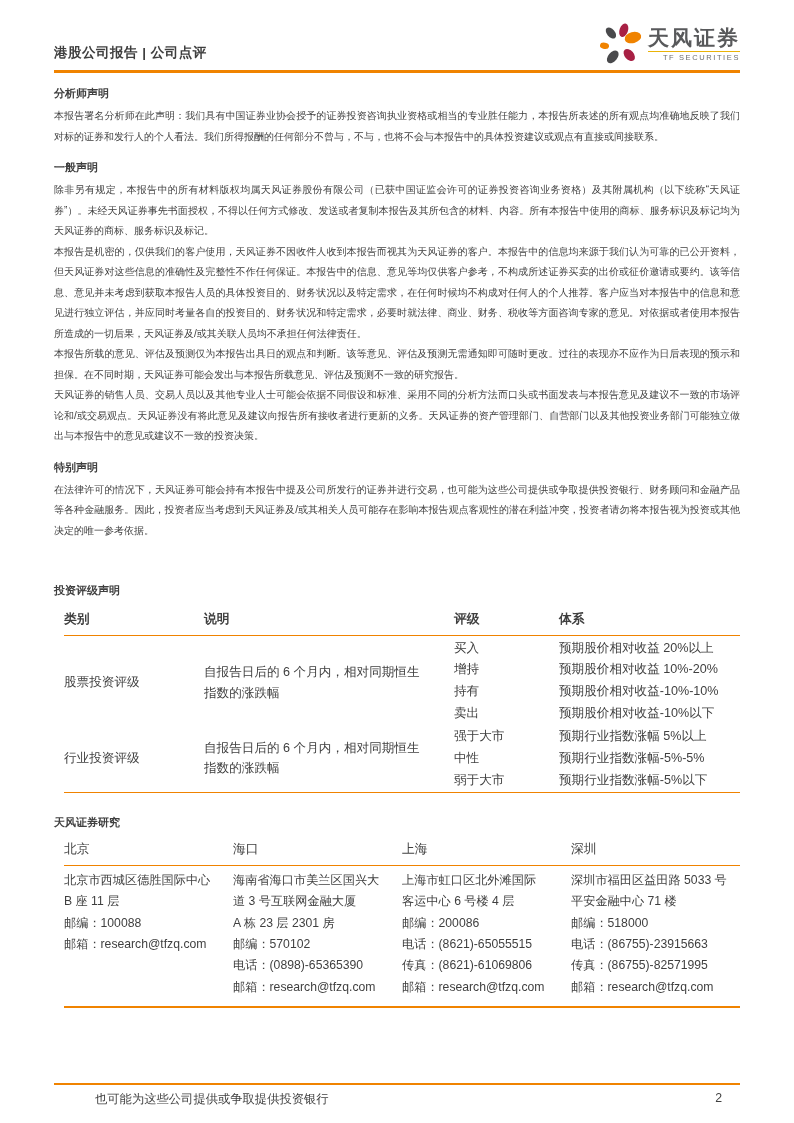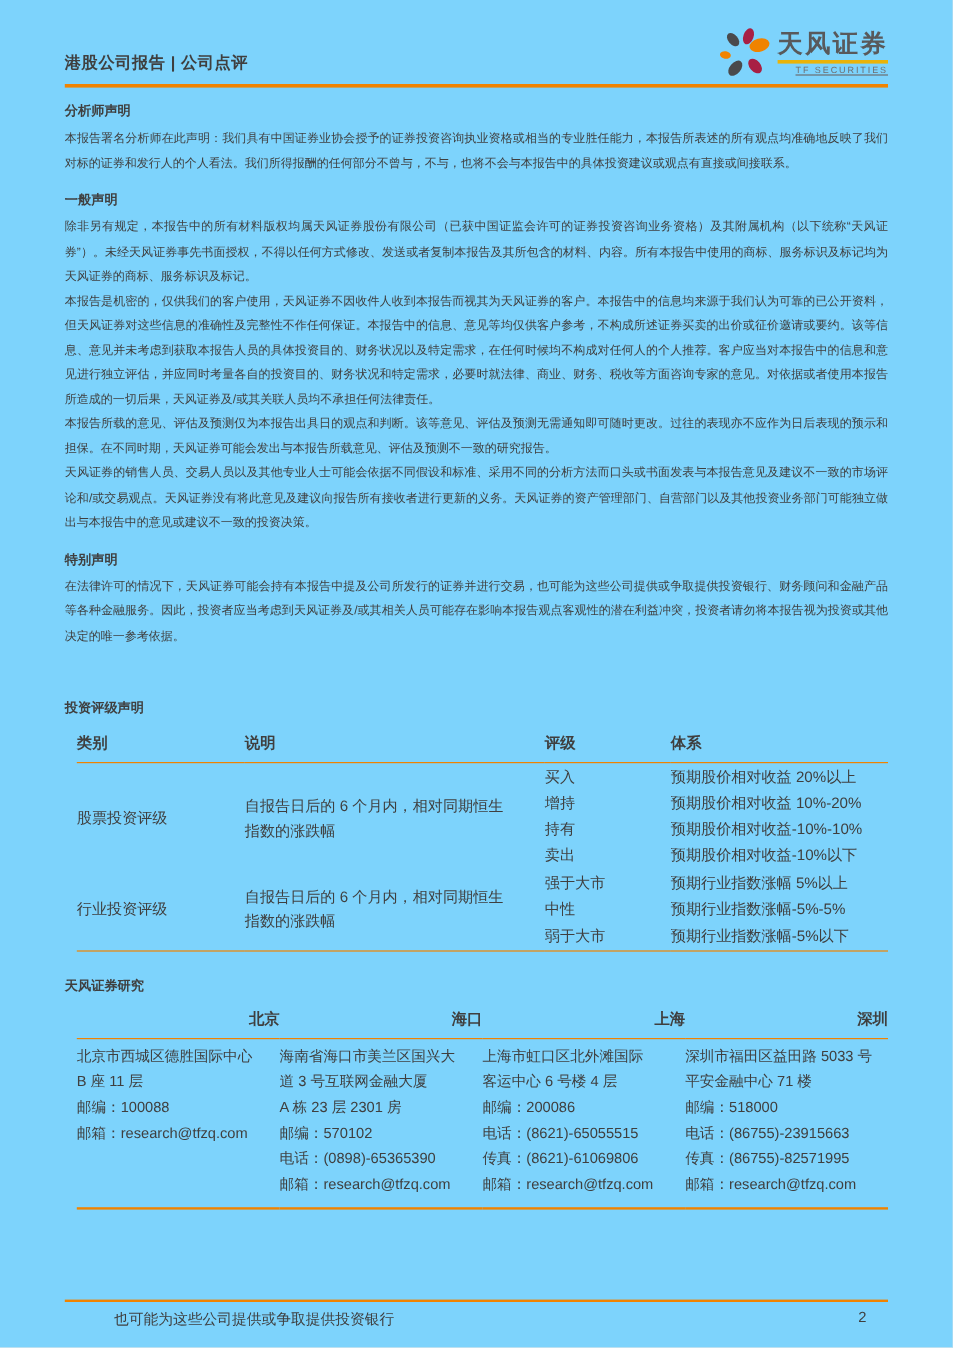--- a/index.html
+++ b/index.html
@@ -5,51 +5,51 @@
   :root{
     --accent:#F08300;
     --text:#3F3F3F;
     --logo_red:#A82044;
     --logo_orange:#F08300;
     --logo_gray:#4A4A4C;
   }
   *{box-sizing:border-box;}
   html,body{margin:0;padding:0;background:#e8e8e8;}
   body{font-family:"Liberation Sans","DejaVu Sans",sans-serif;color:var(--text);}
-  .page{position:relative;width:794px;height:1123px;background:#7dd3fc;margin:0 auto;overflow:hidden;}
+  .page{position:relative;width:794px;height:1123px;background:#ffffff;margin:0 auto;overflow:hidden;}
   .content{padding:0 54px;}
 
   
   .header{display:flex;justify-content:space-between;align-items:flex-end;
           margin-top:22px;border-bottom:3px solid var(--accent);padding-bottom:4px;min-height:50px;}
   .header-title{font-size:13.5px;font-weight:bold;letter-spacing:.5px;padding-bottom:4px;}
   .logo{display:flex;align-items:center;gap:5px;text-align:right;}
   .logo svg{width:44px;height:44px;display:block;}
   .logo-text{display:flex;flex-direction:column;justify-content:center;}
   .logo-name{font-size:21px;font-weight:bold;color:#58595B;letter-spacing:2px;line-height:1.1;}
-  .logo-sub{font-size:7.5px;color:#6d6e71;letter-spacing:1.6px;border-top:3px solid #eab308;margin-top:1px;padding-top:1px;text-decoration:underline;}
+  .logo-sub{font-size:7.5px;color:#6d6e71;letter-spacing:1.6px;border-top:1px solid #eab308;margin-top:1px;padding-top:1px;}
 
   
   .section-heading{font-size:11px;font-weight:bold;margin:13px 0 5px;line-height:15px;}
   .para{font-size:10px;line-height:20.5px;text-align:justify;margin:0;}
   .big-gap{margin-top:42px;}
 
   
   table{border-collapse:collapse;table-layout:fixed;}
   .rating-table{width:676px;margin:10px 0 0 10px;border-bottom:1.5px solid var(--accent);}
   .rating-table th{font-size:12.8px;font-weight:bold;text-align:left;padding:3px 0 7px 0;
                    border-bottom:1.5px solid var(--accent);}
   .rating-table td{font-size:12.6px;height:22.4px;padding:0;vertical-align:middle;}
   .col-cat{width:140px;} .col-desc{width:250px;} .col-rat{width:105px;}
   .rating-table td.desc{padding-right:34px;line-height:20.5px;}
   .rating-table tbody tr:first-child td{padding-top:4px;}
 
   
   .office-table{width:676px;margin:8px 0 0 10px;border-bottom:2px solid var(--accent);}
-  .office-table th{font-size:12.8px;font-weight:bold;text-align:right;padding:3px 0 7px 0;
+  .office-table th{font-size:12.8px;font-weight:normal;text-align:left;padding:3px 0 7px 0;
                    border-bottom:1.5px solid var(--accent);margin-top:44px;}
   .office-table td{vertical-align:top;padding:4px 6px 8px 0;}
   .office-table col{width:169px;}
   .office-line{font-size:12.2px;line-height:21.4px;white-space:nowrap;}
 
   
   .footer{position:absolute;left:54px;right:54px;top:1083px;border-top:2.5px solid var(--accent);
           padding-top:6px;display:flex;justify-content:space-between;font-size:12.3px;}
   .footer-disclaimer{margin-left:41px;}
   .footer-page{margin-right:18px;}

